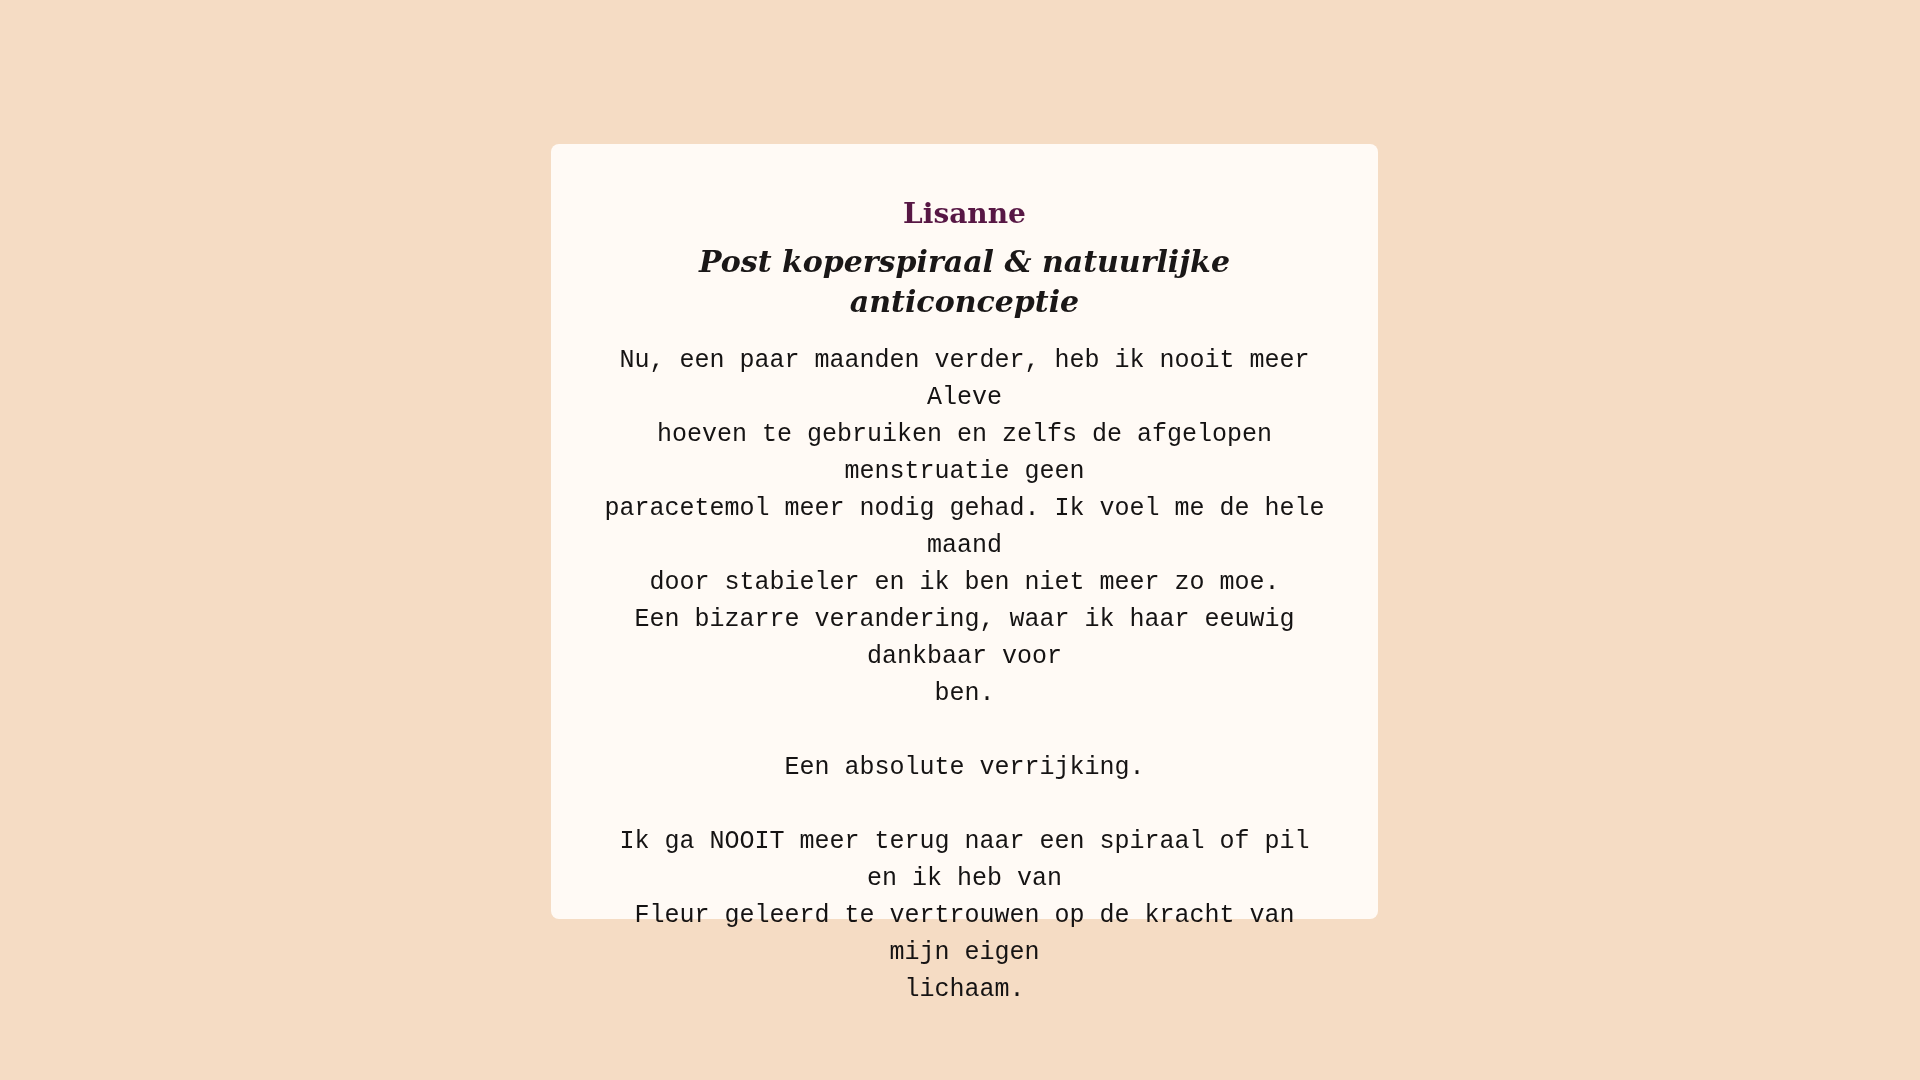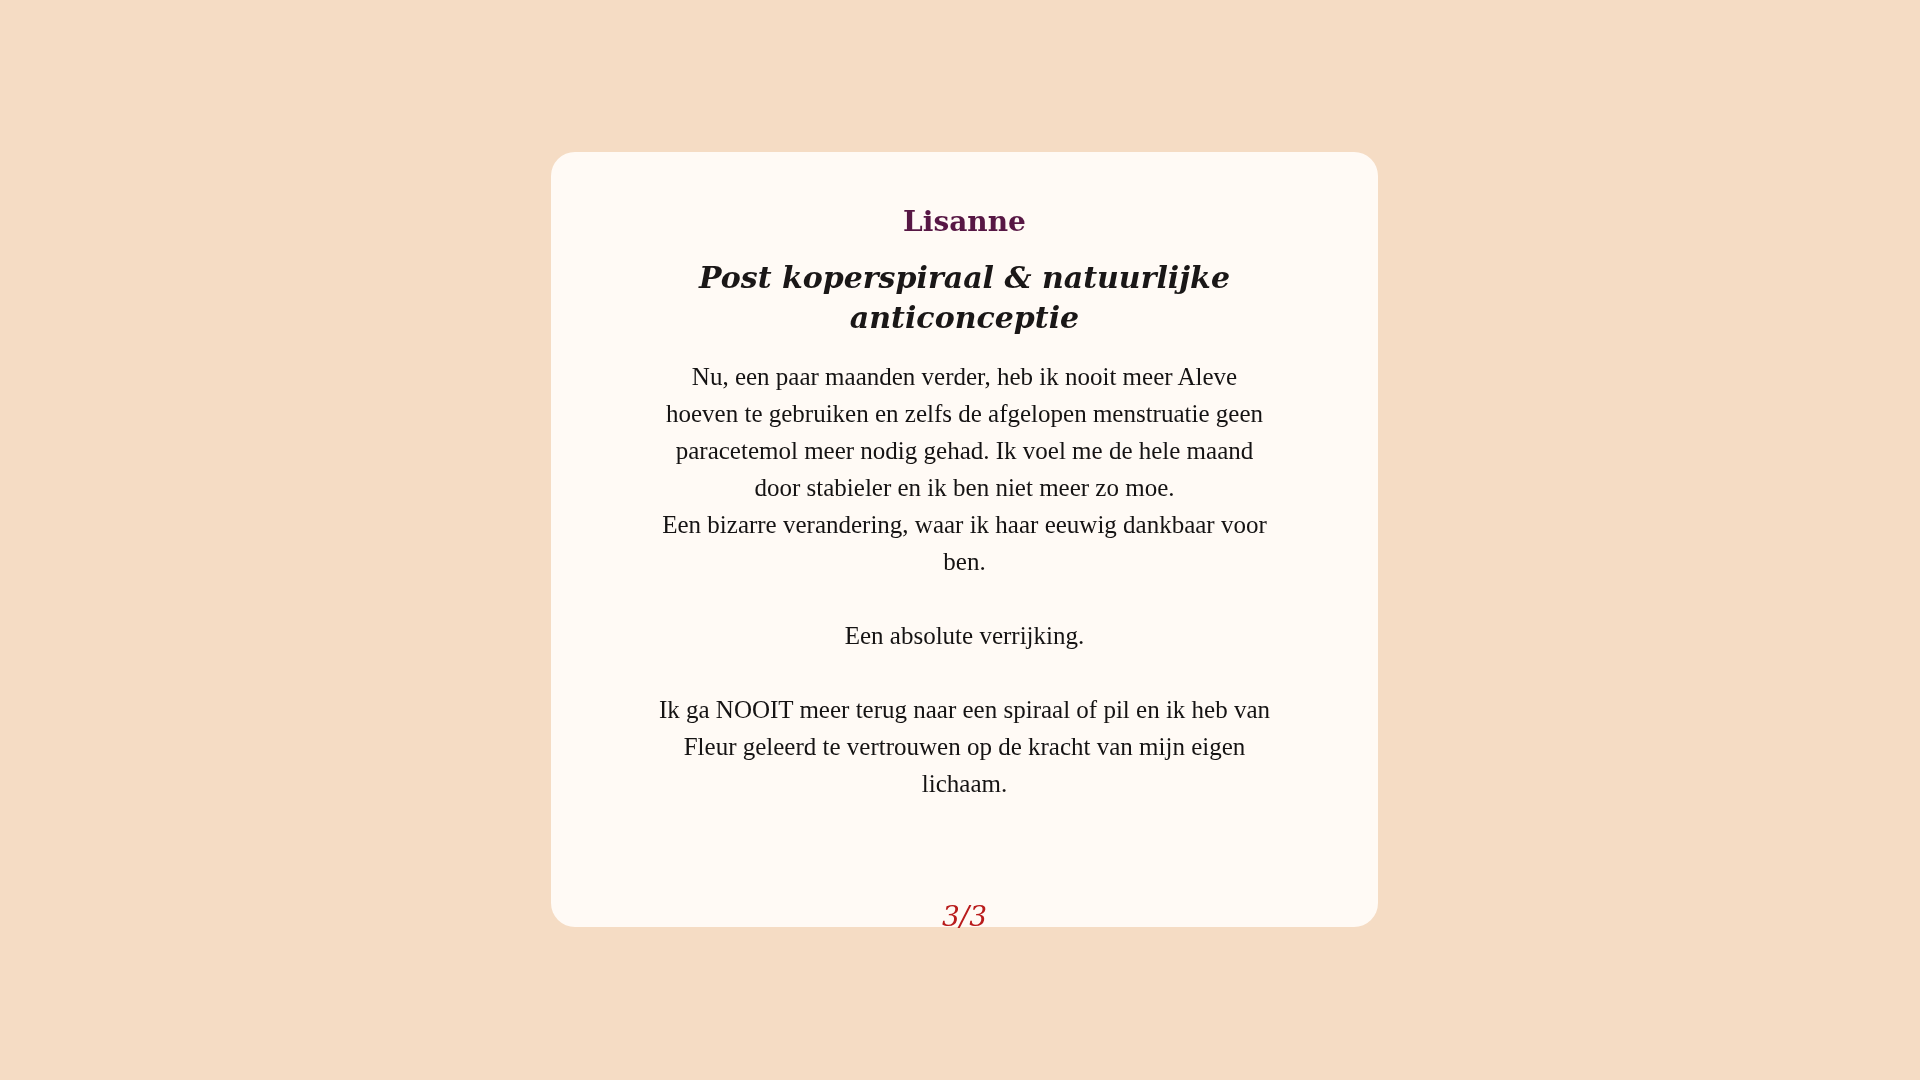--- a/index.html
+++ b/index.html
@@ -13,49 +13,49 @@
   .canvas {
     position: relative;
     width: 1920px;
     height: 1080px;
     background: #f5dcc4;
   }
 
   .card {
     position: absolute;
     left: 551px;
-    top: 152px;
+    top: 144px;
     width: 827px;
     height: 775px;
     background: #fffaf5;
-    border-radius: 24px;
+    border-radius: 8px;
     text-align: center;
     padding: 52px 48px 0 48px;
   }
 
   .author-name {
     font-family: "DejaVu Serif", serif;
     font-weight: bold;
     font-size: 28px;
     line-height: 36px;
     color: #571744;
   }
 
   .subtitle {
     font-family: "DejaVu Serif", serif;
     font-style: italic;
     font-weight: bold;
     font-size: 30px;
     line-height: 40px;
-    margin-top: 18px;
+    margin-top: 10px;
     color: #1a1717;
   }
 
   .body-text {
-    font-family: Liberation Serif, serif;
+    font-family: Liberation Mono, monospace;
     font-size: 25px;
     line-height: 37px;
     color: #151313;
     white-space: pre-line;
     margin-top: 20px;
   }
 
   .body-text + .body-text {
     margin-top: 37px;
   }

